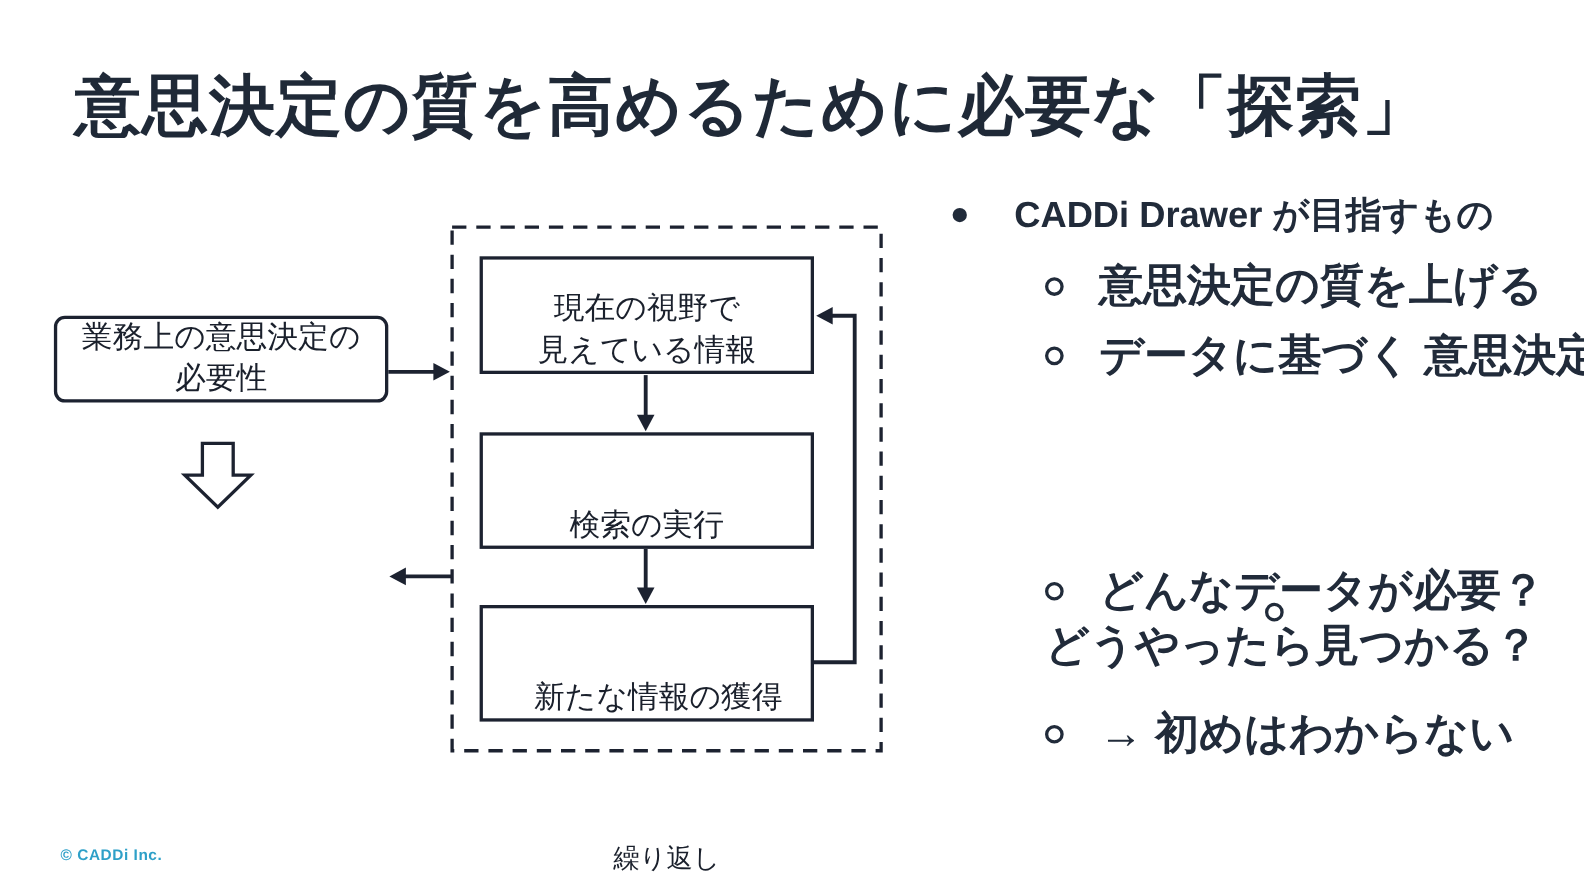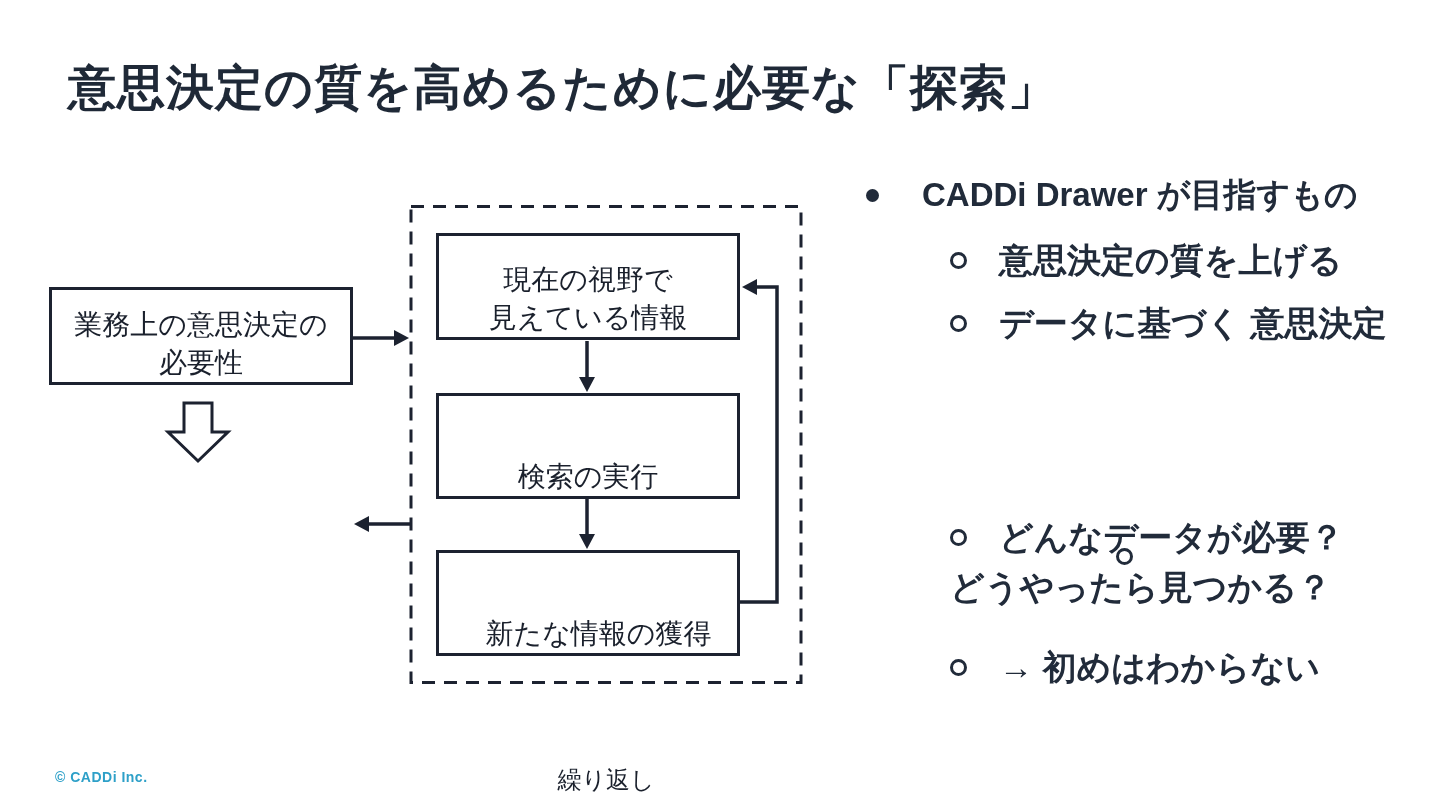--- a/index.html
+++ b/index.html
@@ -3,44 +3,44 @@
 <meta charset="utf-8">
 <style>
   html,body{margin:0;padding:0;background:#e8e8e8;}
   .slide{
     position:relative;width:1440px;height:810px;background:#ffffff;
     font-family:"Liberation Sans","DejaVu Sans",sans-serif;overflow:hidden;
     color:#212b3a;
   }
   .title{
     position:absolute;left:68px;top:56px;margin:0;
-    font-size:48px;font-weight:800;letter-spacing:1px;color:#1f2937;
+    font-size:60px;font-weight:800;letter-spacing:1px;color:#1f2937;
     white-space:nowrap;
   }
   .overlay{position:absolute;left:0;top:0;width:1440px;height:810px;}
   .fbox{
     position:absolute;box-sizing:border-box;border:3px solid #1c2230;background:#ffffff;
     display:flex;flex-direction:column;align-items:center;justify-content:flex-end;
     font-size:28px;line-height:38px;color:#1a202c;text-align:center;font-weight:400;
   }
-  #need-box{left:49px;top:287px;width:304px;height:98px;}
+  #need-box{left:49px;top:287px;width:304px;height:79px;border-radius:10px;}
   #decision-box{left:49px;top:472px;width:304px;height:105px;}
   #visible-box{left:436px;top:233px;width:304px;height:107px;}
   #search-box{left:436px;top:393px;width:304px;height:106px;}
   #newinfo-box{left:436px;top:550px;width:304px;height:106px;padding-left:21px;}
   .loop-label{
     position:absolute;left:410px;top:764px;width:392px;text-align:center;
     font-size:24px;color:#1a202c;font-weight:400;
   }
   .row{
     position:absolute;display:flex;align-items:center;
     font-weight:700;color:#212b3a;white-space:nowrap;
   }
   .row.l1{left:866px;font-size:33px;line-height:44px;justify-content:center;}
-  .row.l2{left:950px;font-size:34px;line-height:44px;}
+  .row.l2{left:950px;font-size:40px;line-height:44px;}
   .dot{width:13px;height:13px;border-radius:50%;background:#212b3a;margin-right:43px;flex:none;}
   .ring{width:11px;height:11px;border-radius:50%;border:3px solid #212b3a;margin-right:32px;flex:none;}
   #row-g1{top:173px;} #row-g1a{top:238px;} #row-g1b{top:301px;}
   #row-g2{top:453px;} #row-g2a{top:515px;} #row-g2b{top:548px;flex-direction:column;} #row-g2c{top:645px;}
   .footer{
     position:absolute;left:26px;top:769px;font-size:14px;letter-spacing:.5px;
     color:#2ea0c8;font-weight:700;margin-left:29px;
   }
 </style>
 </head>

